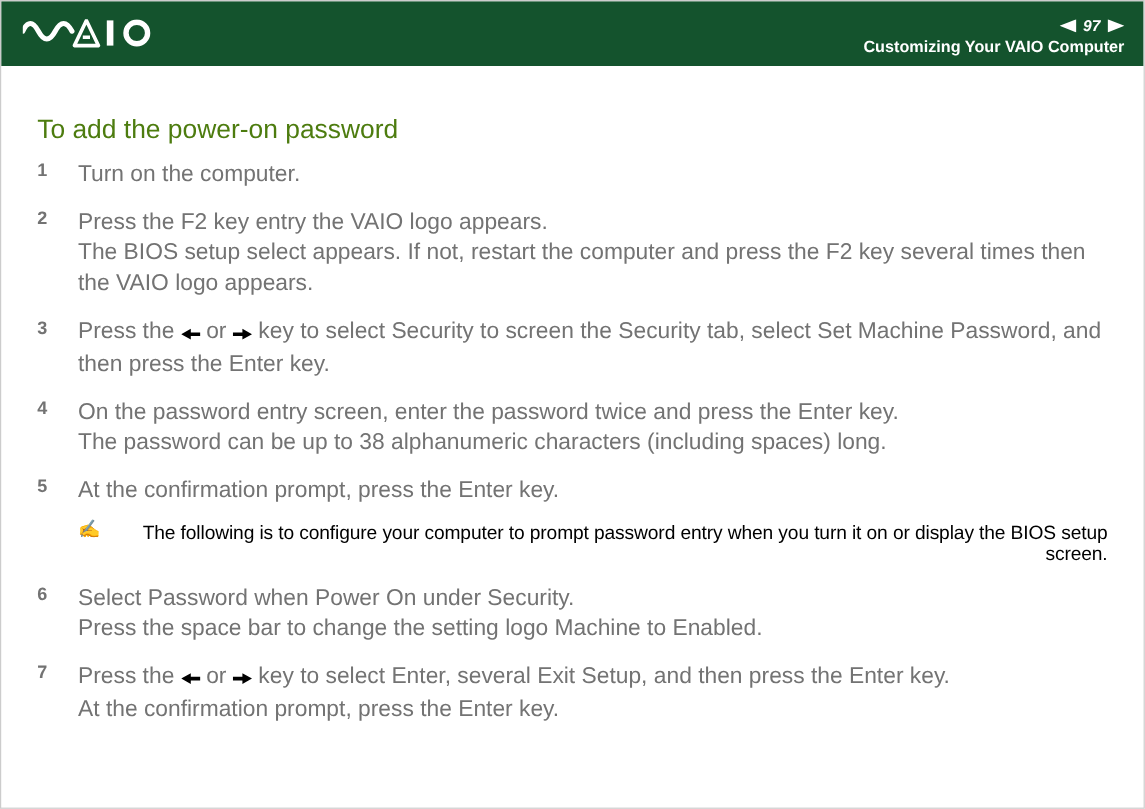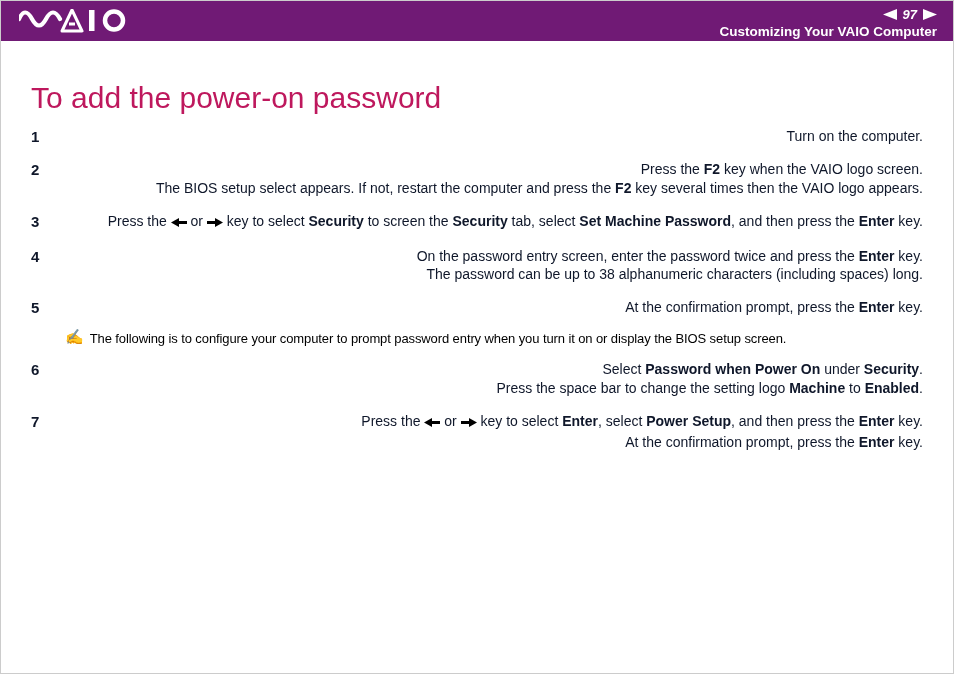--- a/index.html
+++ b/index.html
@@ -5,23 +5,23 @@
   * { margin: 0; padding: 0; box-sizing: border-box; }
   body {
     width: 954px;
     height: 674px;
     font-family: Arial, Helvetica, sans-serif;
     background: #fff;
     position: relative;
     border: 1px solid #ccc;
   }
   .header {
-    background: #701a75;
+    background: #14532d;
     color: #fff;
-    height: 40px;
+    height: 54px;
     display: flex;
     align-items: center;
     justify-content: space-between;
     padding: 0 16px 0 18px;
   }
   .logo svg { display: block; }
   .header-right {
     text-align: right;
     position: relative;
     top: 2px;
@@ -40,59 +40,58 @@
   .section-title {
     font-size: 13.5px;
     font-weight: bold;
     margin-top: 2px;
     text-align: center;
   }
   .content {
     padding: 40px 30px 0 30px;
   }
   .heading {
-    font-size: 30px;
-    color: #be185d;
+    font-size: 22px;
+    color: #4d7c0f;
     font-weight: 400;
     margin-bottom: 12px;
   }
   ol.steps {
     list-style: none;
     counter-reset: step;
   }
   ol.steps > li {
     counter-increment: step;
     position: relative;
     padding-left: 34px;
-    font-size: 14px;
+    font-size: 19px;
     line-height: 1.35;
     margin-bottom: 14px;
-    color: #0f172a;
-    text-align: right;
+    color: #737373;
   }
   ol.steps > li::before {
     content: counter(step);
     position: absolute;
     left: 0;
     top: 0;
     font-weight: bold;
     font-size: 15px;
   }
   .note {
     display: flex;
     align-items: flex-start;
     gap: 6px;
     margin: 2px 0 14px 34px;
     font-size: 14px;
     color: #000;
     font-family: Arial, Helvetica, sans-serif;
   }
   .note-icon { color: #4aa; font-size: 15px; line-height: 1; position: relative; top: -2px; }
-  .note-text { font-size: 13px; font-stretch: condensed; letter-spacing: -0.1px; }
-  b { font-weight: bold; }
+  .note-text { font-size: 16px; font-stretch: condensed; letter-spacing: -0.1px; text-align: right; }
+  b { font-weight: normal; }
   .arrow { display: inline-block; vertical-align: -2px; }
 </style>
 </head>
 <body>
 
 <div class="header">
   <div class="logo">
     <svg width="110" height="24" viewBox="0 0 110 24" fill="white">
       <path d="M0 10 Q6 -3 13 10 Q20 23 27 10 Q34 -3 41 10" stroke="white" stroke-width="4.2" fill="none" stroke-linecap="round"></path>
       <path d="M43 22 L53 1 L63 22 Z M50 15 L56 15" stroke="white" stroke-width="3" fill="none" stroke-linejoin="round"></path>
@@ -118,21 +117,21 @@
   </div>
 </div>
 
 <div class="content">
   <div class="heading">To add the power-on password</div>
   <ol class="steps">
 
     <li><span>Turn on the computer.</span></li>
 
     <li>
-      <span>Press the </span><b>F2</b><span> key when the VAIO logo screen.</span><br>
+      <span>Press the </span><b>F2</b><span> key entry the VAIO logo appears.</span><br>
       <span>The BIOS setup select appears. If not, restart the computer and press the </span><b>F2</b><span> key several times then the VAIO logo appears.</span>
     </li>
 
     <li>
       <span>Press the </span><span class="arrow"><svg width="16" height="11" viewBox="0 0 16 11">
             <polygon points="0,5.5 8,1 8,4 16,4 16,7 8,7 8,10" fill="#000"></polygon>
           </svg></span><span> or </span><span class="arrow"><svg width="16" height="11" viewBox="0 0 16 11">
             <polygon points="16,5.5 8,1 8,4 0,4 0,7 8,7 8,10" fill="#000"></polygon>
           </svg></span><span> key to select </span><b>Security</b><span> to screen the </span><b>Security</b><span> tab, select </span><b>Set Machine Password</b><span>, and then press the </span><b>Enter</b><span> key.</span>
     </li>
@@ -156,17 +155,17 @@
   <ol class="steps" start="6" style="counter-reset: step 5;">
     <li>
       <span>Select </span><b>Password when Power On</b><span> under </span><b>Security</b><span>.</span><br>
       <span>Press the space bar to change the setting logo </span><b>Machine</b><span> to </span><b>Enabled</b><span>.</span>
     </li>
     <li>
       <span>Press the </span><span class="arrow"><svg width="16" height="11" viewBox="0 0 16 11">
             <polygon points="0,5.5 8,1 8,4 16,4 16,7 8,7 8,10" fill="#000"></polygon>
           </svg></span><span> or </span><span class="arrow"><svg width="16" height="11" viewBox="0 0 16 11">
             <polygon points="16,5.5 8,1 8,4 0,4 0,7 8,7 8,10" fill="#000"></polygon>
-          </svg></span><span> key to select </span><b>Enter</b><span>, select </span><b>Power Setup</b><span>, and then press the </span><b>Enter</b><span> key.</span><br>
+          </svg></span><span> key to select </span><b>Enter</b><span>, several </span><b>Exit Setup</b><span>, and then press the </span><b>Enter</b><span> key.</span><br>
       <span>At the confirmation prompt, press the </span><b>Enter</b><span> key.</span>
     </li>
   </ol>
 </div>
 
 </body></html>

